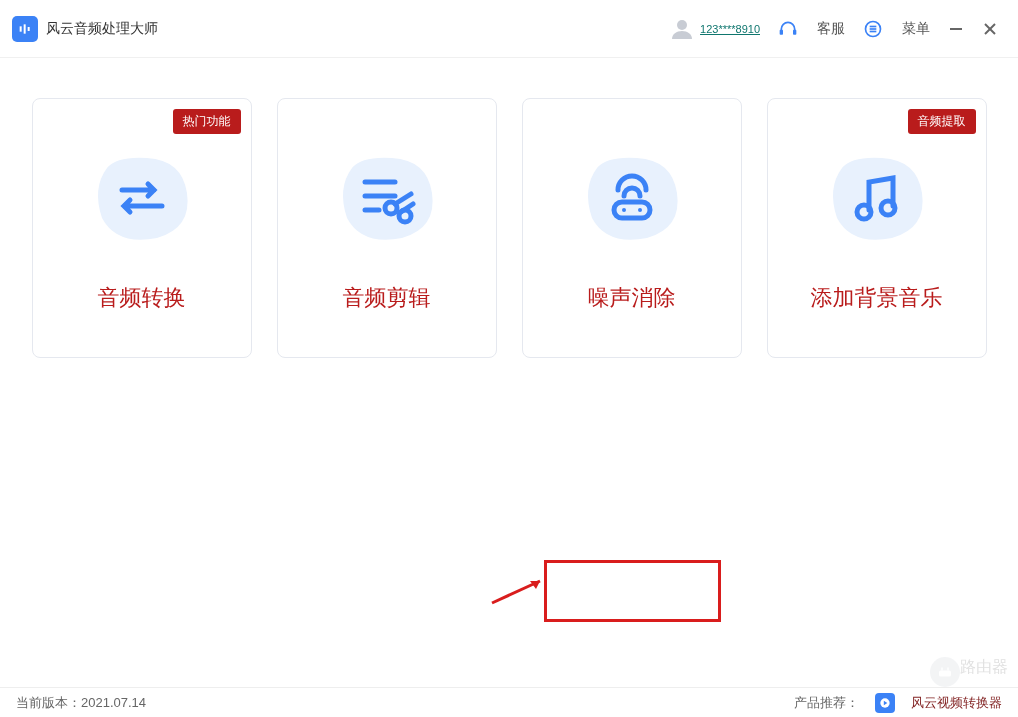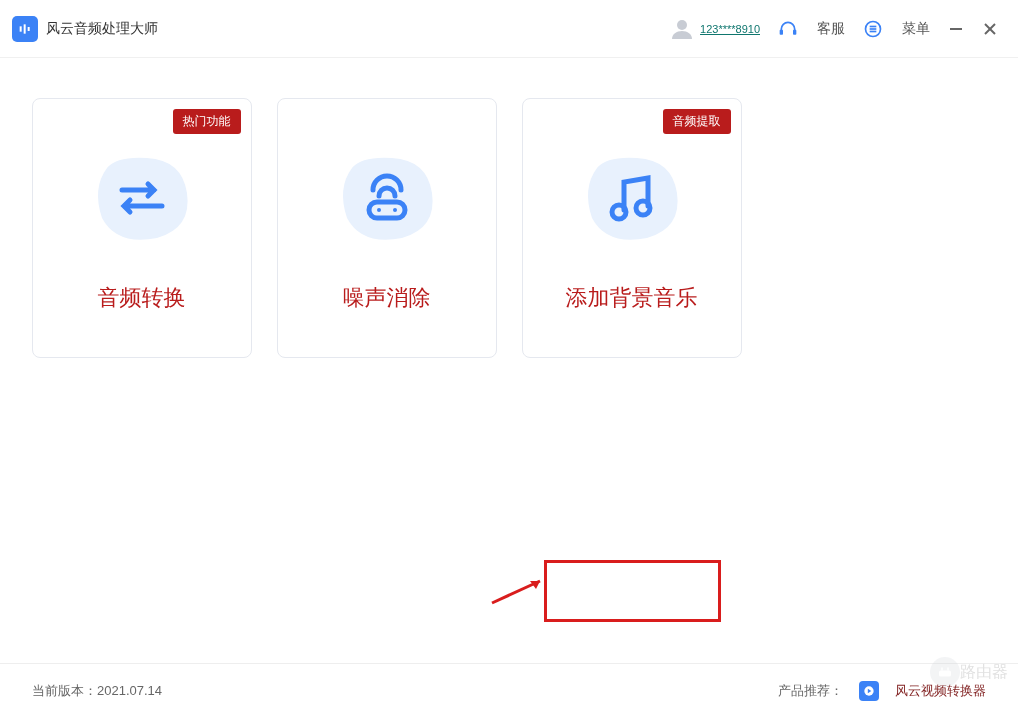--- a/index.html
+++ b/index.html
@@ -22,26 +22,26 @@
     .card.hover { border: 1px solid #3b82f6; box-shadow: 0 0 0 0.5px #3b82f6; }
     .badge { position: absolute; top: 10px; right: 10px; background: #b91c1c; color: #fff; font-size: 12px; padding: 4px 10px; border-radius: 3px; }
     .card-icon-wrap { width: 130px; height: 110px; display: flex; align-items: center; justify-content: center; margin-bottom: 30px; position: relative; }
     .blob { position: absolute; width: 120px; height: 100px; }
     .card-icon { position: relative; z-index: 1; width: 64px; height: 64px; }
     .card-label { font-size: 22px; color: #b91c1c; font-weight: 400; }
     
     .highlight-box { position: absolute; border: 3px solid #d91d1d; left: 544px; top: 560px; width: 177px; height: 62px; pointer-events: none; z-index: 5; }
     .arrow-annot { position: absolute; left: 490px; top: 575px; width: 60px; height: 30px; pointer-events: none; z-index: 5; }
     
-    .footer { position: absolute; bottom: 0; left: 0; right: 0; height: 54px; border-top: 1px solid #eee; display: flex; align-items: center; padding: 0 32px; font-size: 13px; color: #666; }
+    .footer { position: absolute; bottom: 0; left: 0; right: 0; height: 30px; border-top: 1px solid #eee; display: flex; align-items: center; padding: 0 16px; font-size: 13px; color: #666; }
     .footer-right { margin-left: auto; display: flex; align-items: center; gap: 16px; }
     .footer-app-icon { width: 20px; height: 20px; background: #3b82f6; border-radius: 4px; display: flex; align-items: center; justify-content: center; }
     .footer-app-name { color: #7f1d1d; }
     
-    .watermark { position: absolute; right: 10px; bottom: 30px; opacity: 0.25; display: flex; align-items: center; color: #888; font-size: 16px; pointer-events: none; }
+    .watermark { position: absolute; right: 10px; bottom: 30px; opacity: 0.25; display: flex; color: #888; font-size: 16px; pointer-events: none; }
     .watermark-circ { width: 30px; height: 30px; border-radius: 50%; background: #d0d4da; display:flex; align-items:center; justify-content:center; }
   </style>
 </head>
 <body>
 
 <div class="titlebar">
   <div class="app-logo">
     <svg viewBox="0 0 24 24" fill="none">
         <rect x="4" y="8" width="3" height="8" fill="#fff"></rect>
         <rect x="10" y="5" width="3" height="14" fill="#fff"></rect>
@@ -97,20 +97,37 @@
           <path d="M25 20 Q10 40 20 70 Q35 98 75 90 Q110 80 105 45 Q100 12 65 10 Q35 8 25 20 Z" fill="#e8f1fd"></path>
         </svg>
       <svg class="card-icon" viewBox="0 0 64 64" fill="none" stroke="#3b82f6" stroke-width="5" stroke-linecap="round">
           <path d="M12 24 h32 M38 18 l6 6 l-6 6"></path>
           <path d="M52 40 h-32 M20 34 l-6 6 l6 6"></path>
         </svg>
     </div>
     <div class="card-label">音频转换</div>
   </div>
 
+  <div class="card">
+    <div class="card-icon-wrap">
+      <svg class="blob" viewBox="0 0 120 100">
+          <path d="M25 20 Q10 40 20 70 Q35 98 75 90 Q110 80 105 45 Q100 12 65 10 Q35 8 25 20 Z" fill="#e8f1fd"></path>
+        </svg>
+      <svg class="card-icon" viewBox="0 0 64 64" fill="none" stroke="#3b82f6" stroke-width="5" stroke-linecap="round">
+          <line x1="10" y1="16" x2="40" y2="16"></line>
+          <line x1="10" y1="30" x2="40" y2="30"></line>
+          <line x1="10" y1="44" x2="24" y2="44"></line>
+          <circle cx="36" cy="42" r="6"></circle>
+          <circle cx="50" cy="50" r="6"></circle>
+          <line x1="40" y1="38" x2="56" y2="28"></line>
+          <line x1="46" y1="46" x2="58" y2="38"></line>
+        </svg>
+    </div>
+    <div class="card-label">音频剪辑</div>
+  </div>
 
 
 
 
 
   <div class="card">
     <div class="card-icon-wrap">
       <svg class="blob" viewBox="0 0 120 100">
           <path d="M25 20 Q10 40 20 70 Q35 98 75 90 Q110 80 105 45 Q100 12 65 10 Q35 8 25 20 Z" fill="#e8f1fd"></path>
         </svg>

